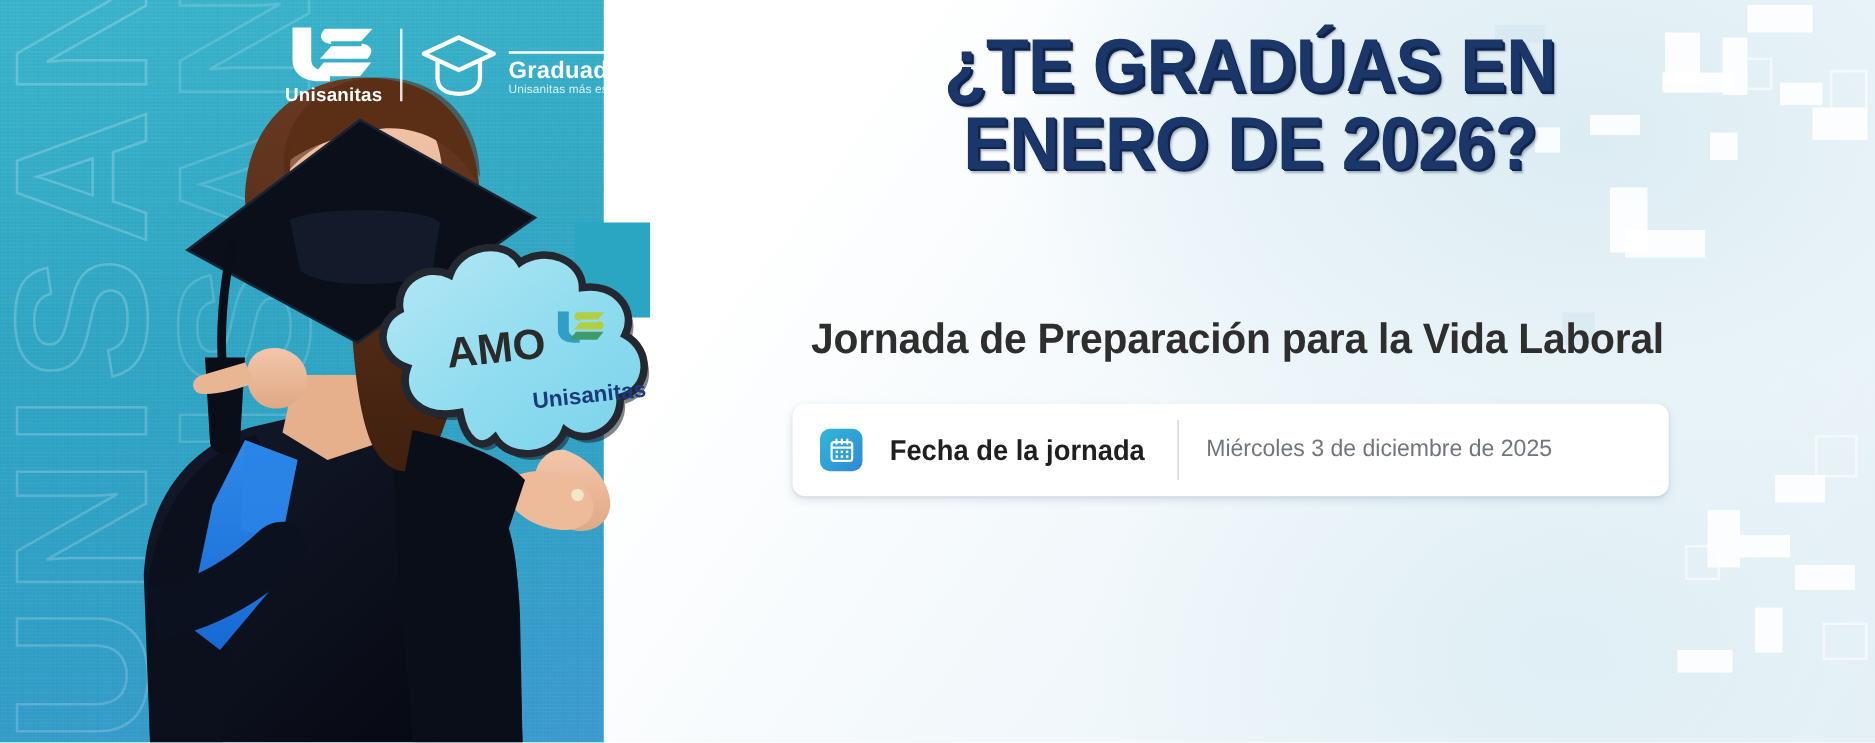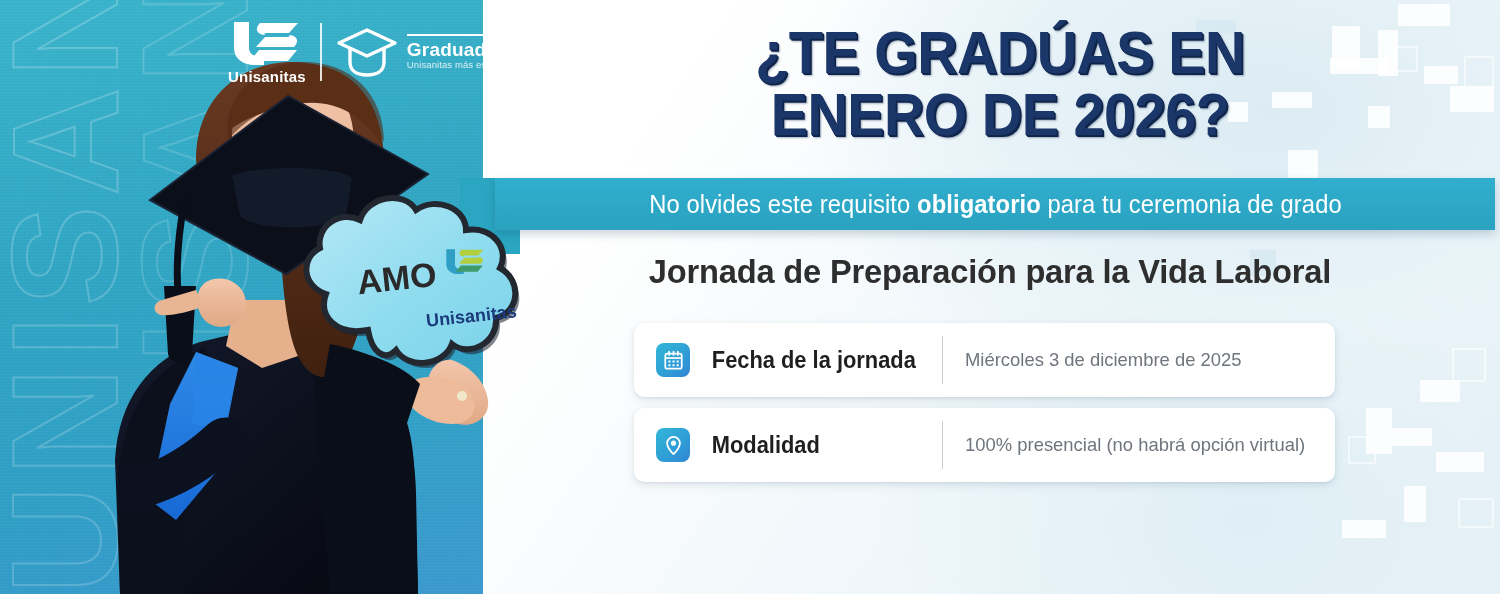--- a/index.html
+++ b/index.html
@@ -63,21 +63,21 @@
   .logo-lockup{
     position:absolute; left:228px; top:16px; height:72px;
     display:flex; align-items:center; gap:14px; z-index:30;
   }
   .logo-us { display:flex; flex-direction:column; align-items:center; gap:2px; }
   .logo-us-mark { width:74px; height:46px; }
   .logo-us-word{
     color:#ffffff; font-weight:700; font-size:15px; letter-spacing:.2px;
   }
   .logo-div{ width:2px; height:58px; background:rgba(255,255,255,.85); }
-  .logo-grad{ display:flex; align-items:center; gap:9px; }
+  .logo-grad{ display:flex; align-items:flex-end; gap:9px; }
   .cap-mark{ width:62px; height:50px; }
   .grad-txt{ display:flex; flex-direction:column; gap:1px; }
   .grad-rule{ width:100%; height:2px; background:#ffffff; margin-bottom:3px; }
   .grad-title{ color:#ffffff; font-weight:700; font-size:19px; letter-spacing:.2px; line-height:1; }
   .grad-sub{ color:rgba(255,255,255,.82); font-size:9.5px; letter-spacing:.1px; line-height:1.1; }
 
   
   .person{ position:absolute; left:0; top:0; width:600px; height:594px; z-index:20; }
 
   
@@ -299,25 +299,20 @@
       <circle cx="462" cy="396" r="5" fill="#f0e6c8"></circle>
       <path d="M330 344 C368 352 404 366 420 384 L404 432 C372 424 342 408 322 388 Z" fill="#0a0e19"></path>
     </g>
   </svg>
 
   <div class="headline">
     <span>¿TE GRADÚAS EN</span>
     <span>ENERO DE 2026?</span>
   </div>
 
-  <div class="strip">
-    <div class="strip-txt">
-      <span>No olvides este requisito </span><b>obligatorio</b><span> para tu ceremonia de grado</span>
-    </div>
-  </div>
 
   <div class="subtitle">Jornada de Preparación para la Vida Laboral</div>
 
   <div class="cards">
 
     <div class="card">
       <div class="card-icon">
         <svg width="21" height="21" viewBox="0 0 24 24">
           <rect x="2.6" y="4.2" width="18.8" height="17.2" rx="2.4" fill="none" stroke="#fff" stroke-width="2"></rect>
           <path d="M2.6 9.2 H21.4" stroke="#fff" stroke-width="2"></path>
@@ -329,27 +324,16 @@
           <rect x="10.9" y="16.3" width="2.3" height="2.3" fill="#fff"></rect>
           <rect x="15.6" y="16.3" width="2.3" height="2.3" fill="#fff"></rect>
         </svg>
       </div>
       <div class="card-label">Fecha de la jornada</div>
       <div class="card-sep"></div>
       <div class="card-value">Miércoles 3 de diciembre de 2025</div>
     </div>
 
 
-    <div class="card">
-      <div class="card-icon">
-        <svg width="21" height="21" viewBox="0 0 24 24">
-          <path d="M12 2.2 C7.9 2.2 4.7 5.4 4.7 9.4 C4.7 14.6 12 21.8 12 21.8 C12 21.8 19.3 14.6 19.3 9.4 C19.3 5.4 16.1 2.2 12 2.2 Z" fill="none" stroke="#fff" stroke-width="2" stroke-linejoin="round"></path>
-          <circle cx="12" cy="9.3" r="2.9" fill="#fff"></circle>
-        </svg>
-      </div>
-      <div class="card-label">Modalidad</div>
-      <div class="card-sep"></div>
-      <div class="card-value">100% presencial (no habrá opción virtual)</div>
-    </div>
 
   </div>
 
 </div>
 
 </body></html>

